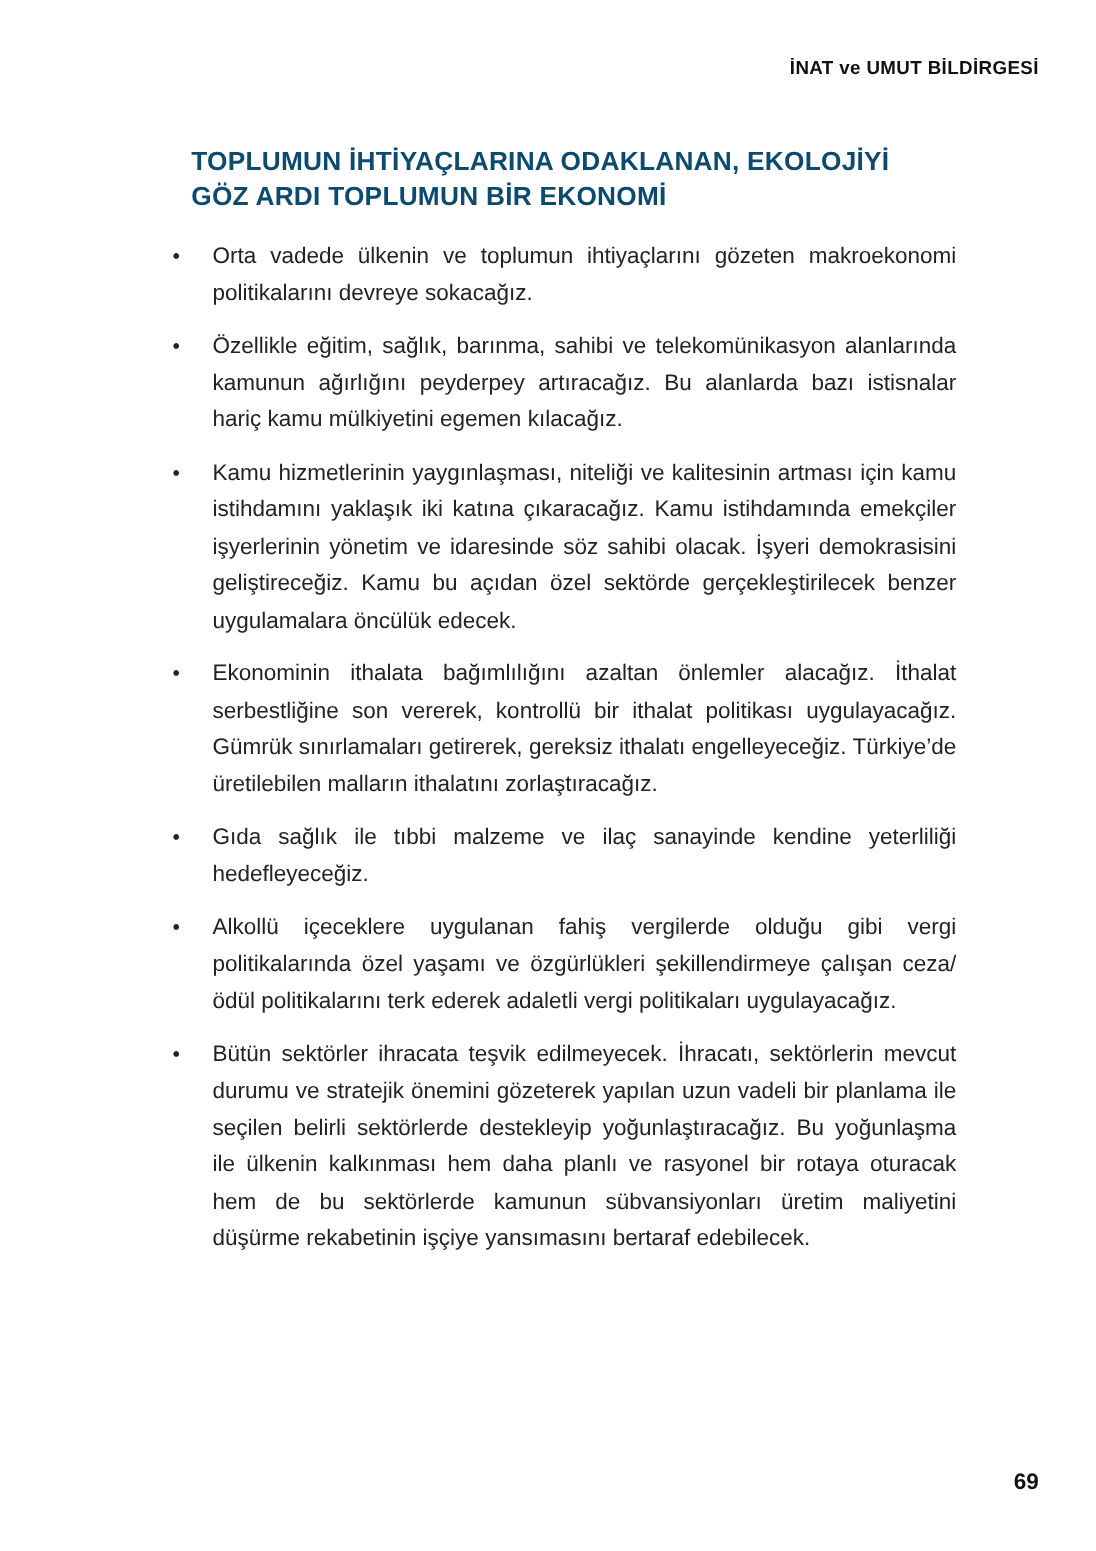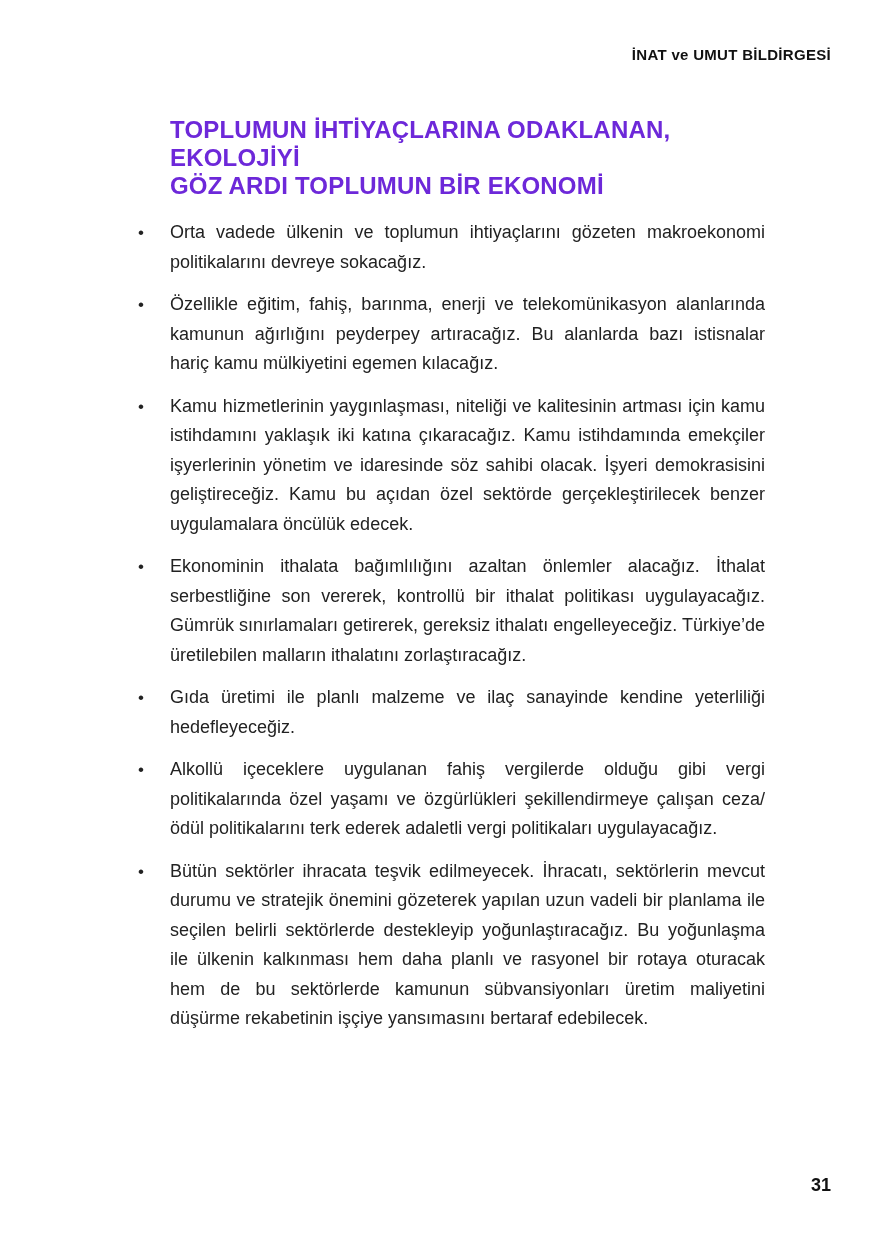--- a/index.html
+++ b/index.html
@@ -27,25 +27,25 @@
       color: #111111;
       white-space: nowrap;
     }
     .content {
       position: absolute;
       top: 116px;
       left: 135px;
       right: 112px;
     }
     .section-title {
-      margin: 0 0 18px 35px;
-      font-size: 24px;
+      margin: 0 0 18px 18px;
+      font-size: 21px;
       font-weight: 700;
       line-height: 28px;
-      color: #6d28d9;
+      color: #0c4a6e;
       letter-spacing: 0.2px;
     }
     .title-line { display: block; }
     .bullet-list {
       list-style: none;
       margin: 0;
       padding: 0;
     }
     .bullet-item {
       display: flex;
@@ -96,49 +96,49 @@
 
     <ul class="bullet-list">
 
       <li class="bullet-item">
         <span class="bullet-marker">•</span>
         <span class="bullet-text">Orta vadede ülkenin ve toplumun ihtiyaçlarını gözeten makroekonomi politikalarını devreye sokacağız.</span>
       </li>
 
       <li class="bullet-item">
         <span class="bullet-marker">•</span>
-        <span class="bullet-text">Özellikle eğitim, fahiş, barınma, enerji ve telekomünikasyon alanlarında kamunun ağırlığını peyderpey artıracağız. Bu alanlarda bazı istisnalar hariç kamu mülkiyetini egemen kılacağız.</span>
+        <span class="bullet-text">Özellikle eğitim, sağlık, barınma, sahibi ve telekomünikasyon alanlarında kamunun ağırlığını peyderpey artıracağız. Bu alanlarda bazı istisnalar hariç kamu mülkiyetini egemen kılacağız.</span>
       </li>
 
       <li class="bullet-item">
         <span class="bullet-marker">•</span>
         <span class="bullet-text">Kamu hizmetlerinin yaygınlaşması, niteliği ve kalitesinin artması için kamu istihdamını yaklaşık iki katına çıkaracağız. Kamu istihdamında emekçiler işyerlerinin yönetim ve idaresinde söz sahibi olacak. İşyeri demokrasisini geliştireceğiz. Kamu bu açıdan özel sektörde gerçekleştirilecek benzer uygulamalara öncülük edecek.</span>
       </li>
 
       <li class="bullet-item">
         <span class="bullet-marker">•</span>
         <span class="bullet-text">Ekonominin ithalata bağımlılığını azaltan önlemler alacağız. İthalat serbestliğine son vererek, kontrollü bir ithalat politikası uygulayacağız. Gümrük sınırlamaları getirerek, gereksiz ithalatı engelleyeceğiz. Türkiye’de üretilebilen malların ithalatını zorlaştıracağız.</span>
       </li>
 
       <li class="bullet-item">
         <span class="bullet-marker">•</span>
-        <span class="bullet-text">Gıda üretimi ile planlı malzeme ve ilaç sanayinde kendine yeterliliği hedefleyeceğiz.</span>
+        <span class="bullet-text">Gıda sağlık ile tıbbi malzeme ve ilaç sanayinde kendine yeterliliği hedefleyeceğiz.</span>
       </li>
 
       <li class="bullet-item">
         <span class="bullet-marker">•</span>
         <span class="bullet-text">Alkollü içeceklere uygulanan fahiş vergilerde olduğu gibi vergi politikalarında özel yaşamı ve özgürlükleri şekillendirmeye çalışan ceza/ödül politikalarını terk ederek adaletli vergi politikaları uygulayacağız.</span>
       </li>
 
       <li class="bullet-item">
         <span class="bullet-marker">•</span>
         <span class="bullet-text">Bütün sektörler ihracata teşvik edilmeyecek. İhracatı, sektörlerin mevcut durumu ve stratejik önemini gözeterek yapılan uzun vadeli bir planlama ile seçilen belirli sektörlerde destekleyip yoğunlaştıracağız. Bu yoğunlaşma ile ülkenin kalkınması hem daha planlı ve rasyonel bir rotaya oturacak hem de bu sektörlerde kamunun sübvansiyonları üretim maliyetini düşürme rekabetinin işçiye yansımasını bertaraf edebilecek.</span>
       </li>
 
     </ul>
 
   </main>
 
   <footer>
-    <span class="page-number">31</span>
+    <span class="page-number">69</span>
   </footer>
 
 </div>
 
 </body></html>

